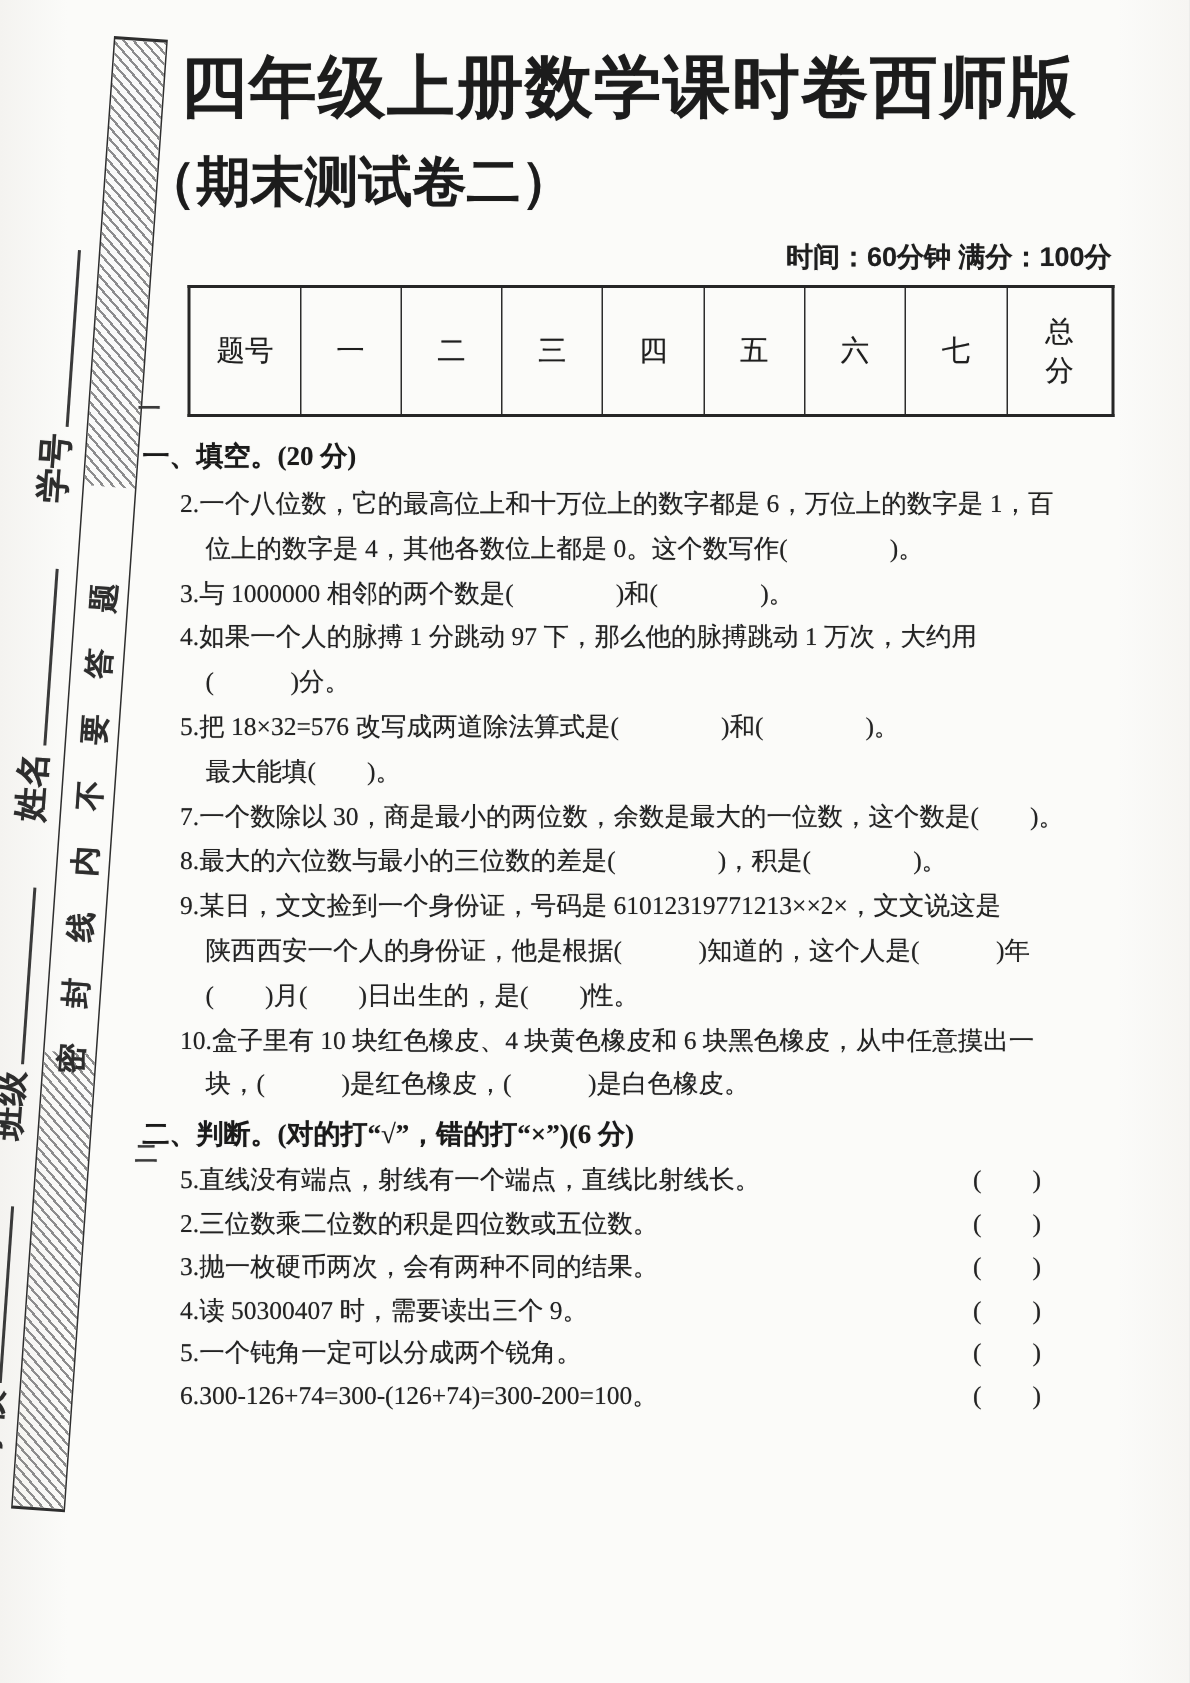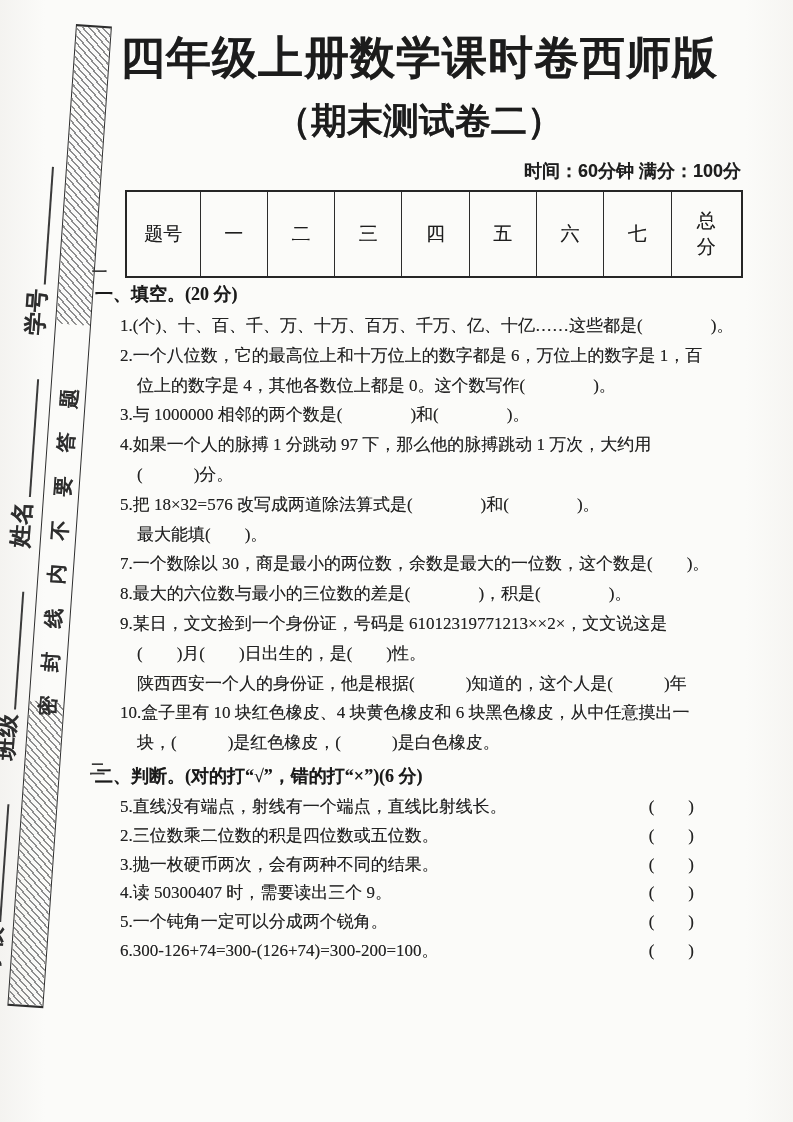--- a/index.html
+++ b/index.html
@@ -29,31 +29,31 @@
   .label-group{margin-right:38px;}
   .sblank{display:inline-block;width:118px;height:1em;
     border-bottom:2px solid #3a3a3a;margin:0 6px 0 5px;vertical-align:baseline;}
   .margin-mark{position:absolute;font-size:15px;font-weight:700;color:#3a3a3a;}
   .mark-1{left:92px;top:263px;}
   .mark-2{left:90px;top:760px;}
   
   .content{position:absolute;left:95px;top:22px;width:648px;}
   .title{margin:6px 0 0;text-align:center;font-size:45px;font-weight:800;letter-spacing:1px;
     font-family:Liberation Mono, monospace;color:#1c1c1c;}
-  .subtitle{margin:9px 0 0;text-align:center;font-size:36px;font-weight:700;
+  .subtitle{margin:9px 0 0;font-size:36px;font-weight:700;
     font-family:"Liberation Sans","DejaVu Sans",sans-serif;color:#1c1c1c;}
   .meta{margin:13px 2px 0 0;text-align:right;font-size:18px;font-weight:700;
     font-family:"Liberation Sans","DejaVu Sans",sans-serif;color:#1e1e1e;}
   table.score{border-collapse:collapse;margin:7px 0 0 30px;table-layout:fixed;}
   table.score td{border:1.2px solid #2c2c2c;text-align:center;font-size:19px;
     padding:16px;height:33px;color:#1e1e1e;}
   table.score{border:2.2px solid #262626;}
   table.score tr.score-row td{height:36px;}
   td.c0{width:81px;} td.cn{width:63px;} td.cz{width:72px;}
-  .sec-heading{font-size:18px;font-weight:700;line-height:33px;color:#1a1a1a;}
+  .sec-heading{font-size:18px;font-weight:700;line-height:33px;margin-top:10px;color:#1a1a1a;}
   .sec-heading.second{margin-top:2px;}
   .line{font-size:17px;line-height:29.8px;padding-left:25px;white-space:nowrap;}
   .line.cont{padding-left:42px;}
   .jrow{display:flex;align-items:baseline;width:574px;font-size:17px;line-height:28.8px;padding-left:25px;}
   .jans{margin-left:auto;}
   .g{display:inline-block;width:1em;}
   .sq{display:inline-block;width:17px;height:22px;border:1.5px solid #262626;
     vertical-align:-5px;margin:0 4px;background:#fdfdfc;}
 </style>
 </head>
@@ -88,33 +88,32 @@
             <td class="cn">五</td>
             <td class="cn">六</td>
             <td class="cn">七</td>
             <td class="cz">总分</td>
           </tr>
       </tbody>
     </table>
 
     <div class="sec-heading">一、填空。(20 分)</div>
     <div id="fill-items">
-        <div class="line">1.(个)、十、百、千、万、十万、百万、千万、亿、十亿……这些都是(<span class="g"></span><span class="g"></span><span class="g"></span><span class="g"></span>)。</div>
         <div class="line">2.一个八位数，它的最高位上和十万位上的数字都是 6，万位上的数字是 1，百</div>
         <div class="line cont">位上的数字是 4，其他各数位上都是 0。这个数写作(<span class="g"></span><span class="g"></span><span class="g"></span><span class="g"></span>)。</div>
         <div class="line">3.与 1000000 相邻的两个数是(<span class="g"></span><span class="g"></span><span class="g"></span><span class="g"></span>)和(<span class="g"></span><span class="g"></span><span class="g"></span><span class="g"></span>)。</div>
         <div class="line">4.如果一个人的脉搏 1 分跳动 97 下，那么他的脉搏跳动 1 万次，大约用</div>
         <div class="line cont">(<span class="g"></span><span class="g"></span><span class="g"></span>)分。</div>
         <div class="line">5.把 18×32=576 改写成两道除法算式是(<span class="g"></span><span class="g"></span><span class="g"></span><span class="g"></span>)和(<span class="g"></span><span class="g"></span><span class="g"></span><span class="g"></span>)。</div>
         <div class="line cont">最大能填(<span class="g"></span><span class="g"></span>)。</div>
         <div class="line">7.一个数除以 30，商是最小的两位数，余数是最大的一位数，这个数是(<span class="g"></span><span class="g"></span>)。</div>
         <div class="line">8.最大的六位数与最小的三位数的差是(<span class="g"></span><span class="g"></span><span class="g"></span><span class="g"></span>)，积是(<span class="g"></span><span class="g"></span><span class="g"></span><span class="g"></span>)。</div>
         <div class="line">9.某日，文文捡到一个身份证，号码是 61012319771213××2×，文文说这是</div>
+        <div class="line cont">陕西西安一个人的身份证，他是根据(<span class="g"></span><span class="g"></span><span class="g"></span>)知道的，这个人是(<span class="g"></span><span class="g"></span><span class="g"></span>)年</div>
         <div class="line cont">(<span class="g"></span><span class="g"></span>)月(<span class="g"></span><span class="g"></span>)日出生的，是(<span class="g"></span><span class="g"></span>)性。</div>
-        <div class="line cont">陕西西安一个人的身份证，他是根据(<span class="g"></span><span class="g"></span><span class="g"></span>)知道的，这个人是(<span class="g"></span><span class="g"></span><span class="g"></span>)年</div>
         <div class="line">10.盒子里有 10 块红色橡皮、4 块黄色橡皮和 6 块黑色橡皮，从中任意摸出一</div>
         <div class="line cont">块，(<span class="g"></span><span class="g"></span><span class="g"></span>)是红色橡皮，(<span class="g"></span><span class="g"></span><span class="g"></span>)是白色橡皮。</div>
       </div>
 
     <div class="sec-heading second">二、判断。(对的打“√”，错的打“×”)(6 分)</div>
     <div id="judge-items">
         <div class="jrow">
           <span>5.直线没有端点，射线有一个端点，直线比射线长。</span>
           <span class="jans">(<span class="g"></span><span class="g"></span>)</span>
         </div>

